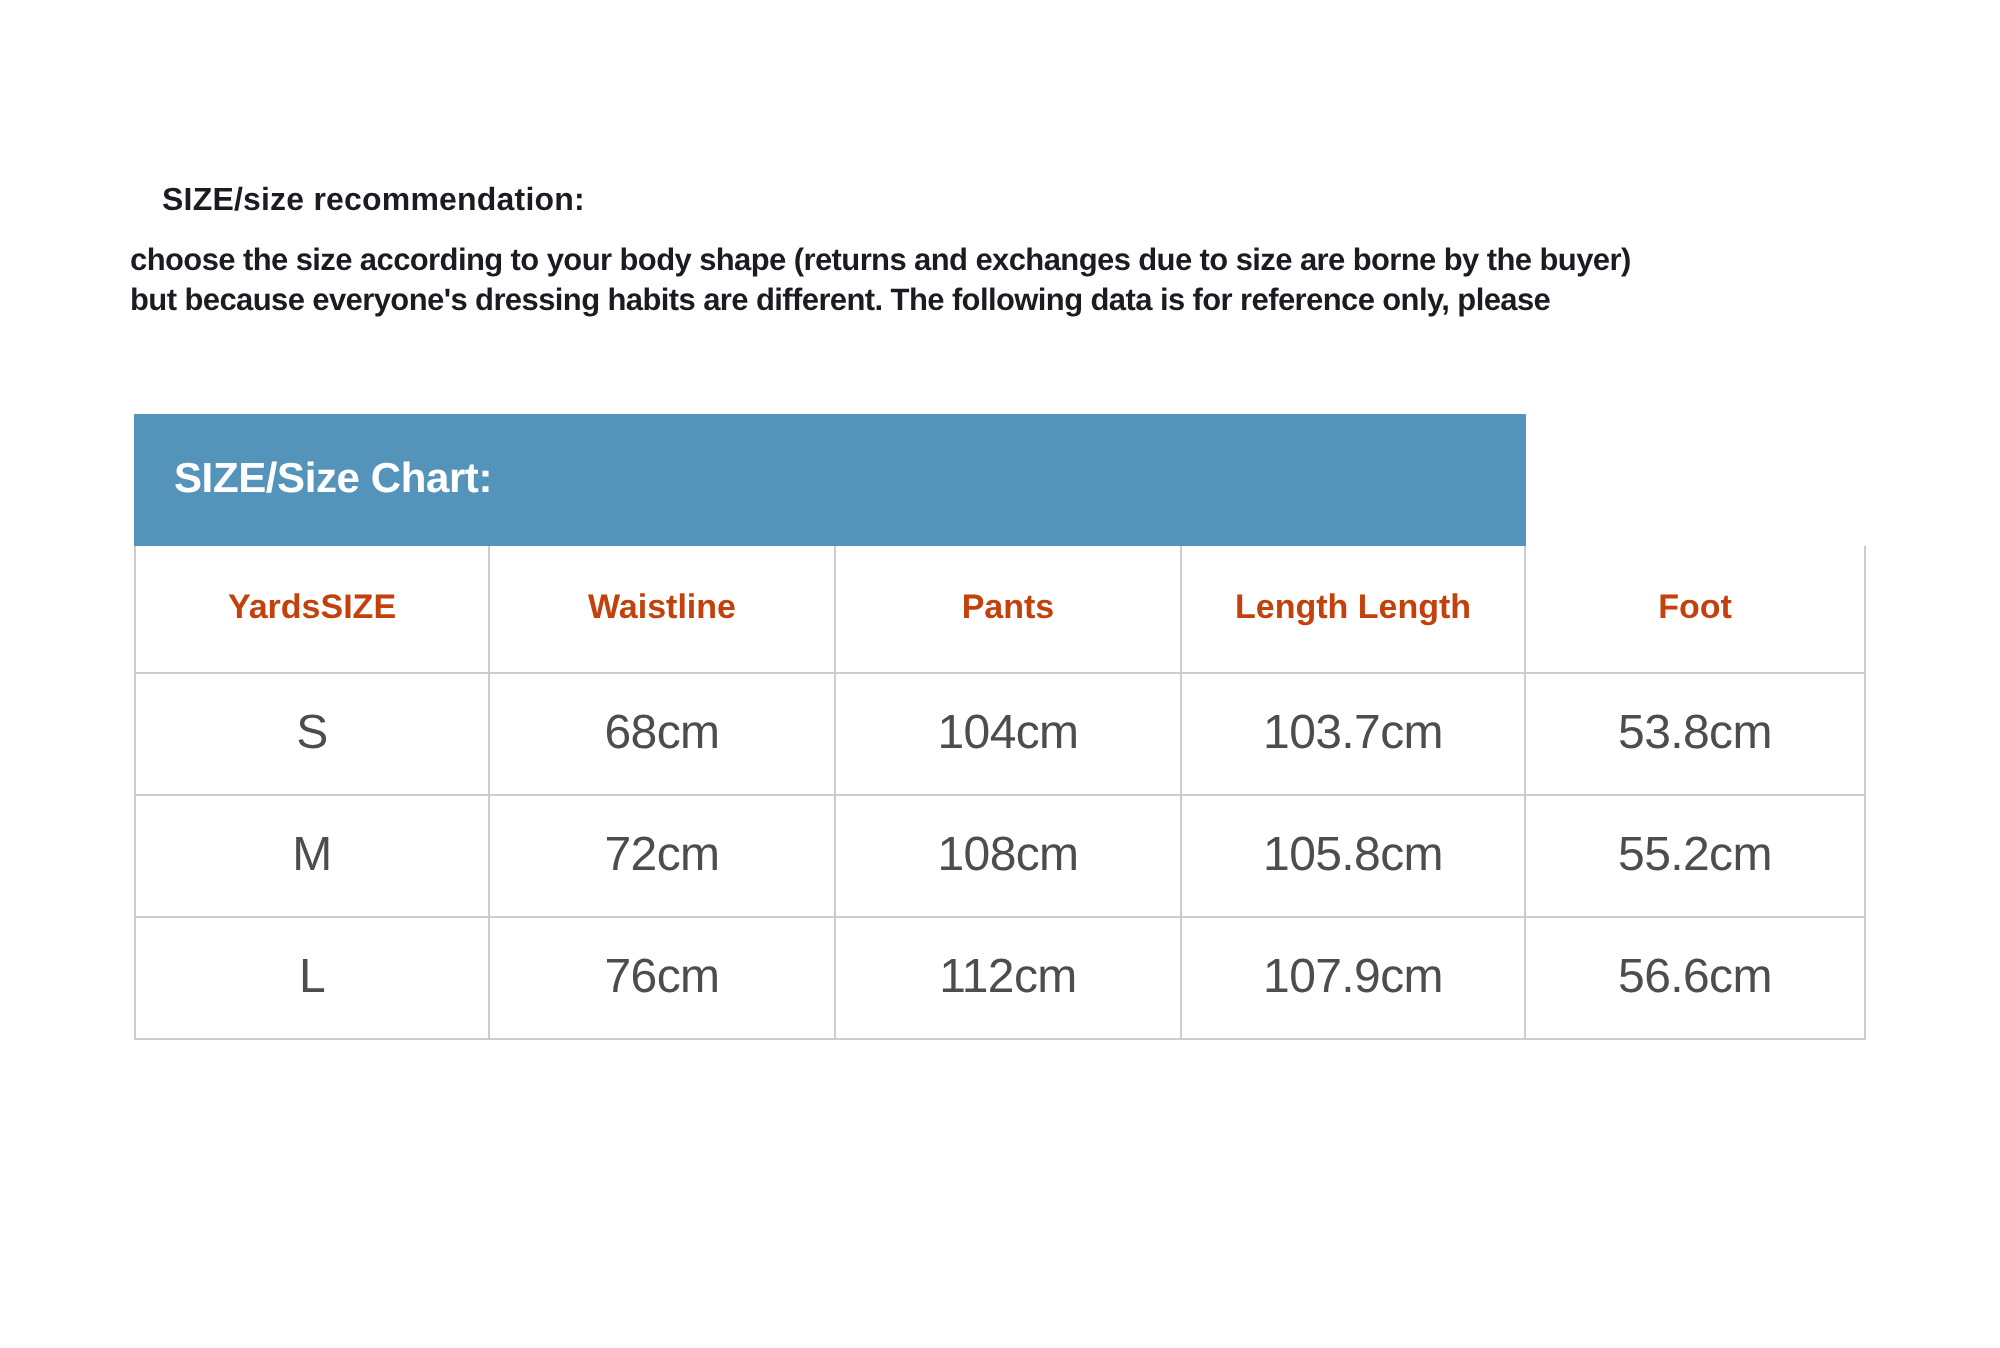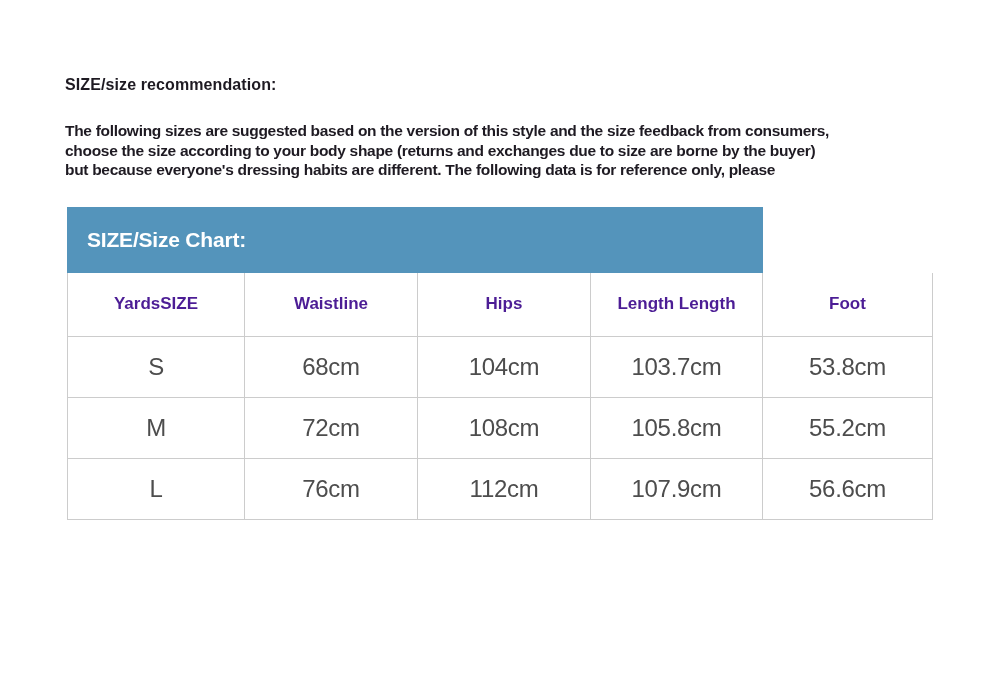--- a/index.html
+++ b/index.html
@@ -9,21 +9,21 @@
     width: 1000px;
     height: 674px;
     background: #ffffff;
     font-family: "Liberation Sans", sans-serif;
     overflow: hidden;
   }
   .rec-heading {
     position: absolute;
     left: 65px;
     top: 76px;
-    margin: 0;
+    margin: 16px;
     font-size: 16px;
     font-weight: bold;
     color: #1e1a22;
     letter-spacing: 0.1px;
   }
   .rec-body {
     position: absolute;
     left: 65px;
     top: 121px;
     font-size: 15.5px;
@@ -64,39 +64,38 @@
     border: 1px solid #cccccc;
     text-align: center;
     vertical-align: middle;
     padding: 0;
   }
   table.size-table th { border-top: none; }
   table.size-table th {
     height: 63px;
     font-size: 17px;
     font-weight: bold;
-    color: #4c1d95;
+    color: #c2410c;
   }
   table.size-table td {
     height: 61px;
     font-size: 24px;
     font-weight: normal;
     color: #4d4d4d;
     letter-spacing: -0.3px;
   }
 </style>
 </head>
 <body>
 
 <div class="page">
 
   <h2 class="rec-heading">SIZE/size recommendation:</h2>
 
   <div class="rec-body">
-    <div>The following sizes are suggested based on the version of this style and the size feedback from consumers,</div>
     <div>choose the size according to your body shape (returns and exchanges due to size are borne by the buyer)</div>
     <div>but because everyone's dressing habits are different. The following data is for reference only, please</div>
   </div>
 
   <div class="chart">
 
     <div class="chart-title-bar">
       <span>SIZE/Size Chart:</span>
     </div>
 
@@ -105,21 +104,21 @@
         <col style="width:177px">
         <col style="width:173px">
         <col style="width:173px">
         <col style="width:172px">
         <col style="width:170px">
       </colgroup>
       <thead>
         <tr>
           <th>YardsSIZE</th>
           <th>Waistline</th>
-          <th>Hips</th>
+          <th>Pants</th>
           <th>Length Length</th>
           <th>Foot</th>
         </tr>
       </thead>
       <tbody>
         <tr>
           <td>S</td>
           <td>68cm</td>
           <td>104cm</td>
           <td>103.7cm</td>

